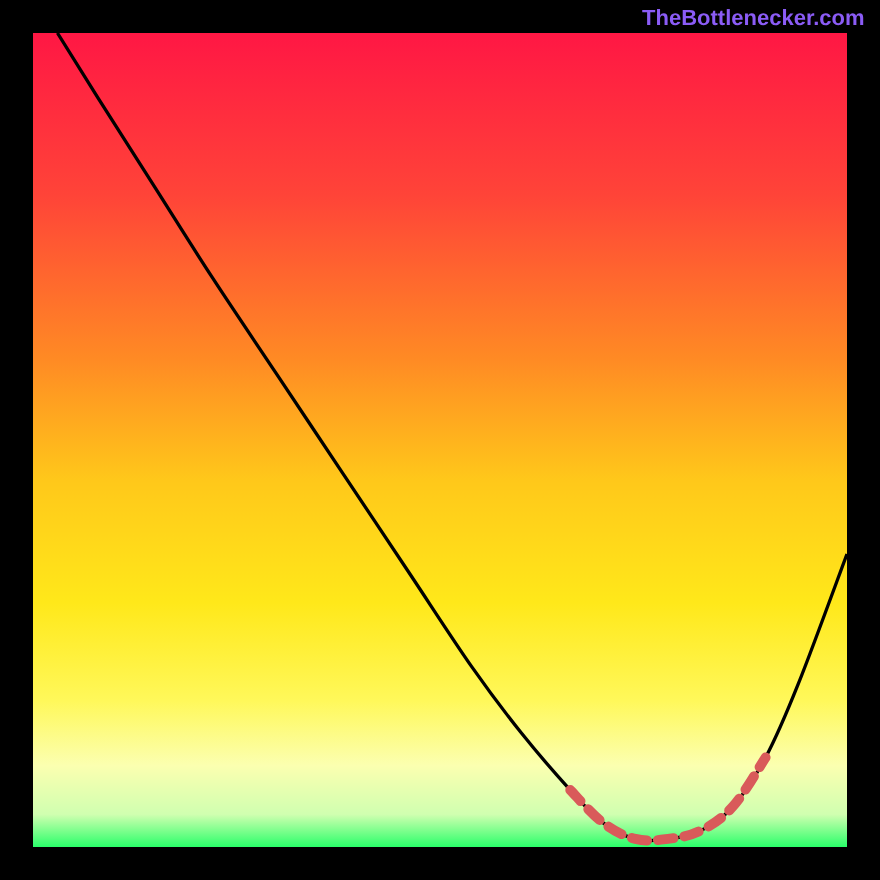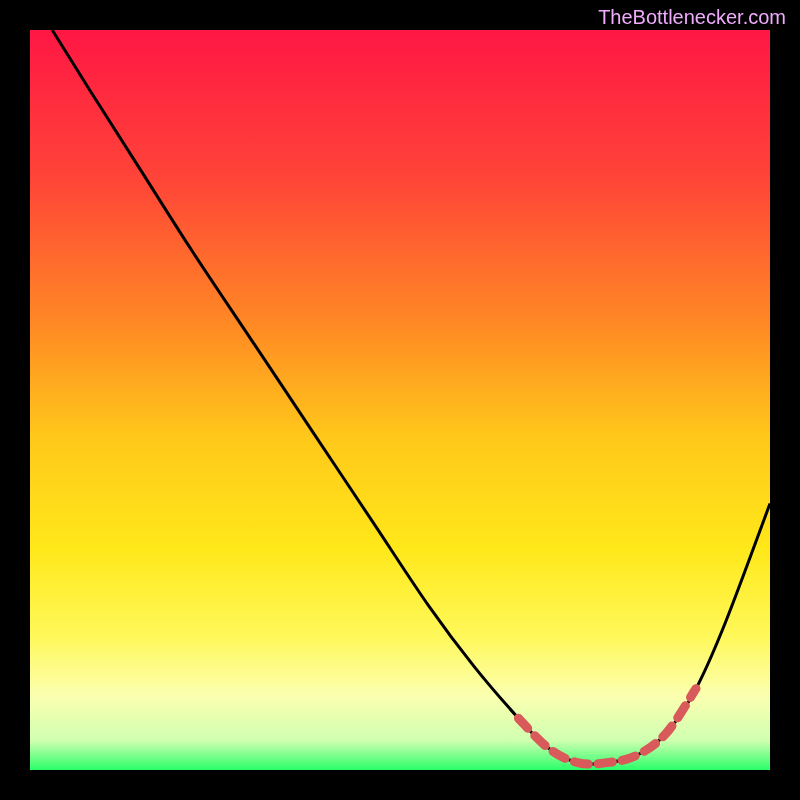--- a/index.html
+++ b/index.html
@@ -1,17 +1,17 @@
 <!DOCTYPE html>
 <html><head>
   <meta charset="utf-8">
   <style>
     * { margin: 0; padding: 0; box-sizing: border-box; }
     body { width: 800px; height: 800px; background: #000; position: relative; font-family: Arial, sans-serif; }
-    .watermark { position: absolute; top: 6px; right: 14px; color: #f0abfc; font-size: 20px; font-weight: 400; z-index: 10; }
+    .watermark { position: absolute; top: 6px; right: 14px; color: #8b5cf6; font-size: 20px; font-weight: 700; z-index: 10; }
     .frame { position: absolute; top: 0; left: 0; width: 800px; height: 800px; }
     .plot-area { position: absolute; top: 30px; left: 30px; width: 740px; height: 740px; }
     .gradient-bg { position: absolute; top: 0; left: 0; width: 100%; height: 100%; }
     .curve-svg { position: absolute; top: 0; left: 0; width: 100%; height: 100%; }
   </style>
 </head>
 <body>
 
 <div class="watermark">TheBottlenecker.com</div>
 

